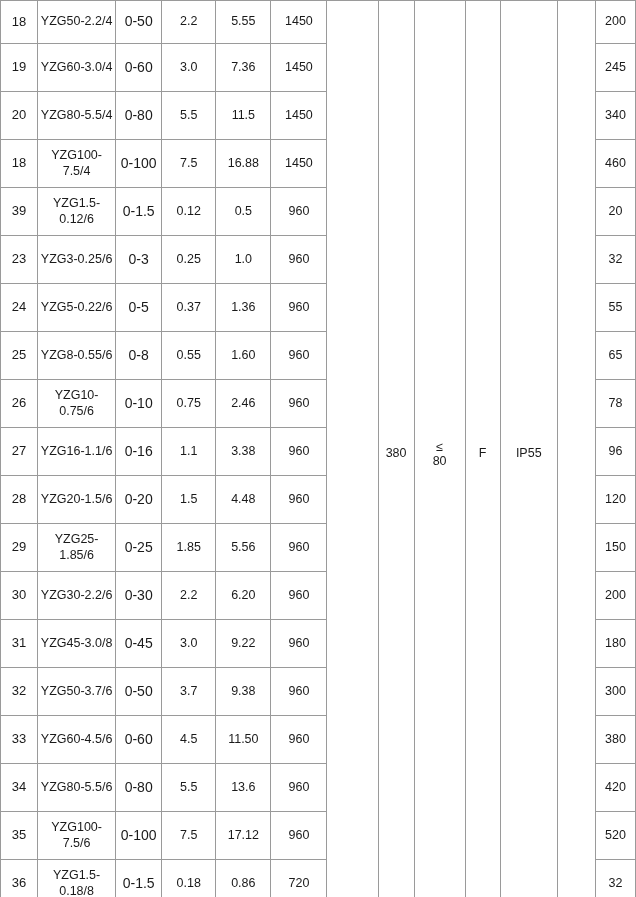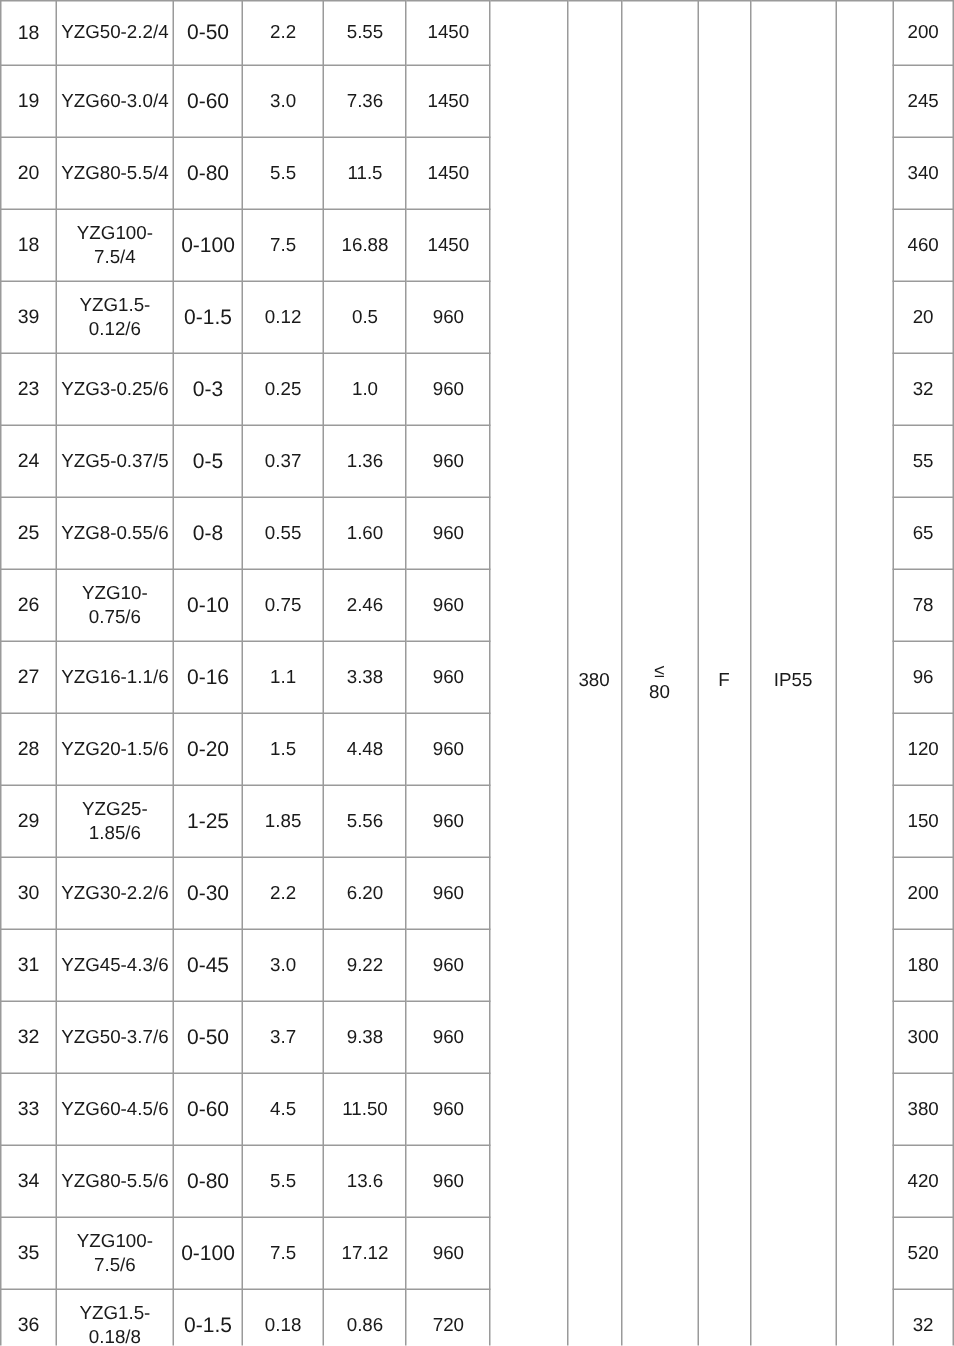--- a/index.html
+++ b/index.html
@@ -153,21 +153,21 @@
           <td class="no">23</td>
           <td class="model">YZG3-0.25/6</td>
           <td class="range">0-3</td>
           <td class="num">0.25</td>
           <td class="num">1.0</td>
           <td class="num">960</td>
           <td class="num">32</td>
         </tr>
         <tr class="datarow">
           <td class="no">24</td>
-          <td class="model">YZG5-0.37/5</td>
+          <td class="model">YZG5-0.22/6</td>
           <td class="range">0-5</td>
           <td class="num">0.37</td>
           <td class="num">1.36</td>
           <td class="num">960</td>
           <td class="num">55</td>
         </tr>
         <tr class="datarow">
           <td class="no">25</td>
           <td class="model">YZG8-0.55/6</td>
           <td class="range">0-8</td>
@@ -199,38 +199,38 @@
           <td class="model">YZG20-1.5/6</td>
           <td class="range">0-20</td>
           <td class="num">1.5</td>
           <td class="num">4.48</td>
           <td class="num">960</td>
           <td class="num">120</td>
         </tr>
         <tr class="datarow">
           <td class="no">29</td>
           <td class="model">YZG25-1.85/6</td>
-          <td class="range">1-25</td>
+          <td class="range">0-25</td>
           <td class="num">1.85</td>
           <td class="num">5.56</td>
           <td class="num">960</td>
           <td class="num">150</td>
         </tr>
         <tr class="datarow">
           <td class="no">30</td>
           <td class="model">YZG30-2.2/6</td>
           <td class="range">0-30</td>
           <td class="num">2.2</td>
           <td class="num">6.20</td>
           <td class="num">960</td>
           <td class="num">200</td>
         </tr>
         <tr class="datarow">
           <td class="no">31</td>
-          <td class="model">YZG45-4.3/6</td>
+          <td class="model">YZG45-3.0/8</td>
           <td class="range">0-45</td>
           <td class="num">3.0</td>
           <td class="num">9.22</td>
           <td class="num">960</td>
           <td class="num">180</td>
         </tr>
         <tr class="datarow">
           <td class="no">32</td>
           <td class="model">YZG50-3.7/6</td>
           <td class="range">0-50</td>

